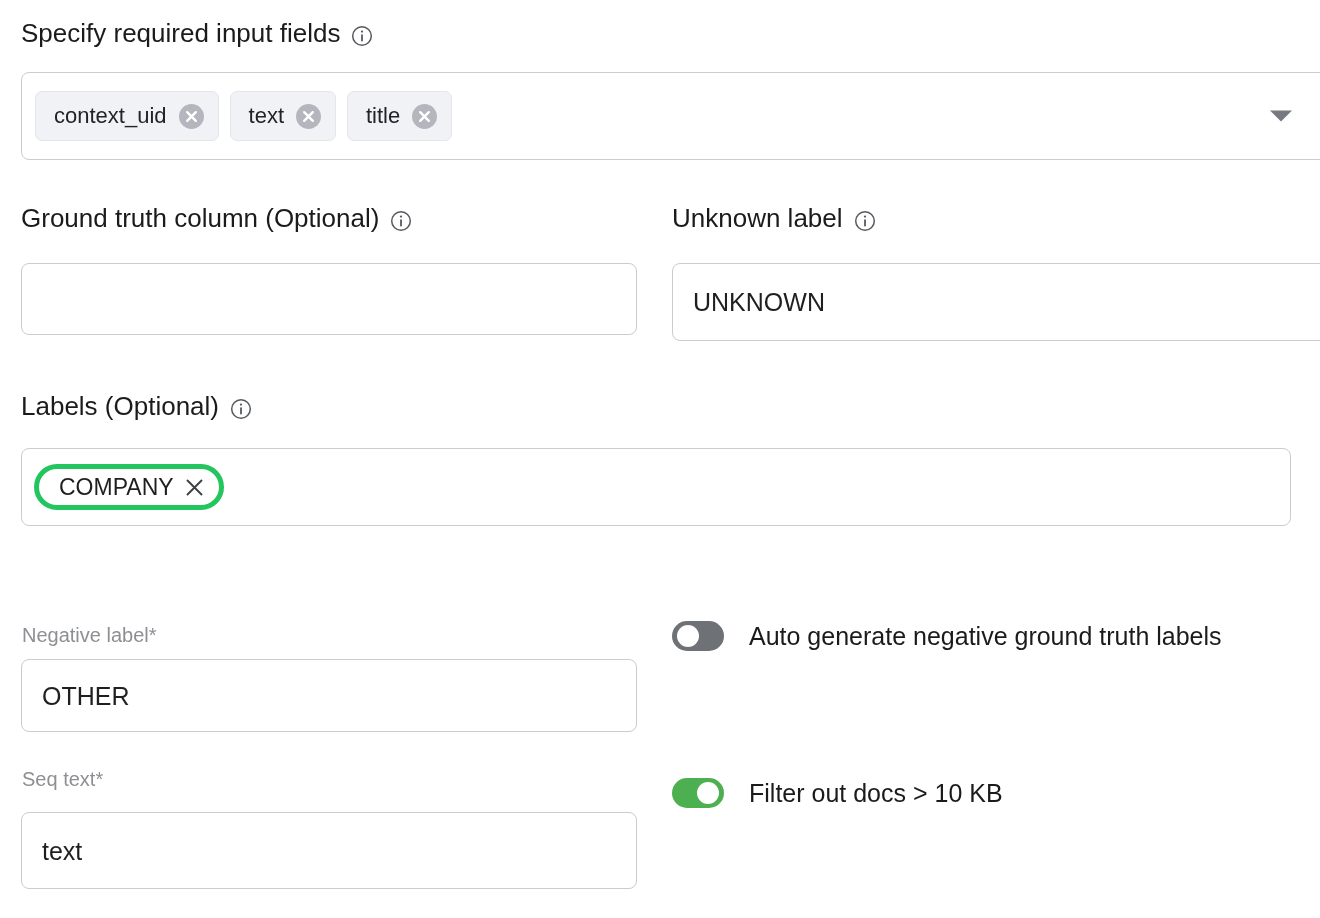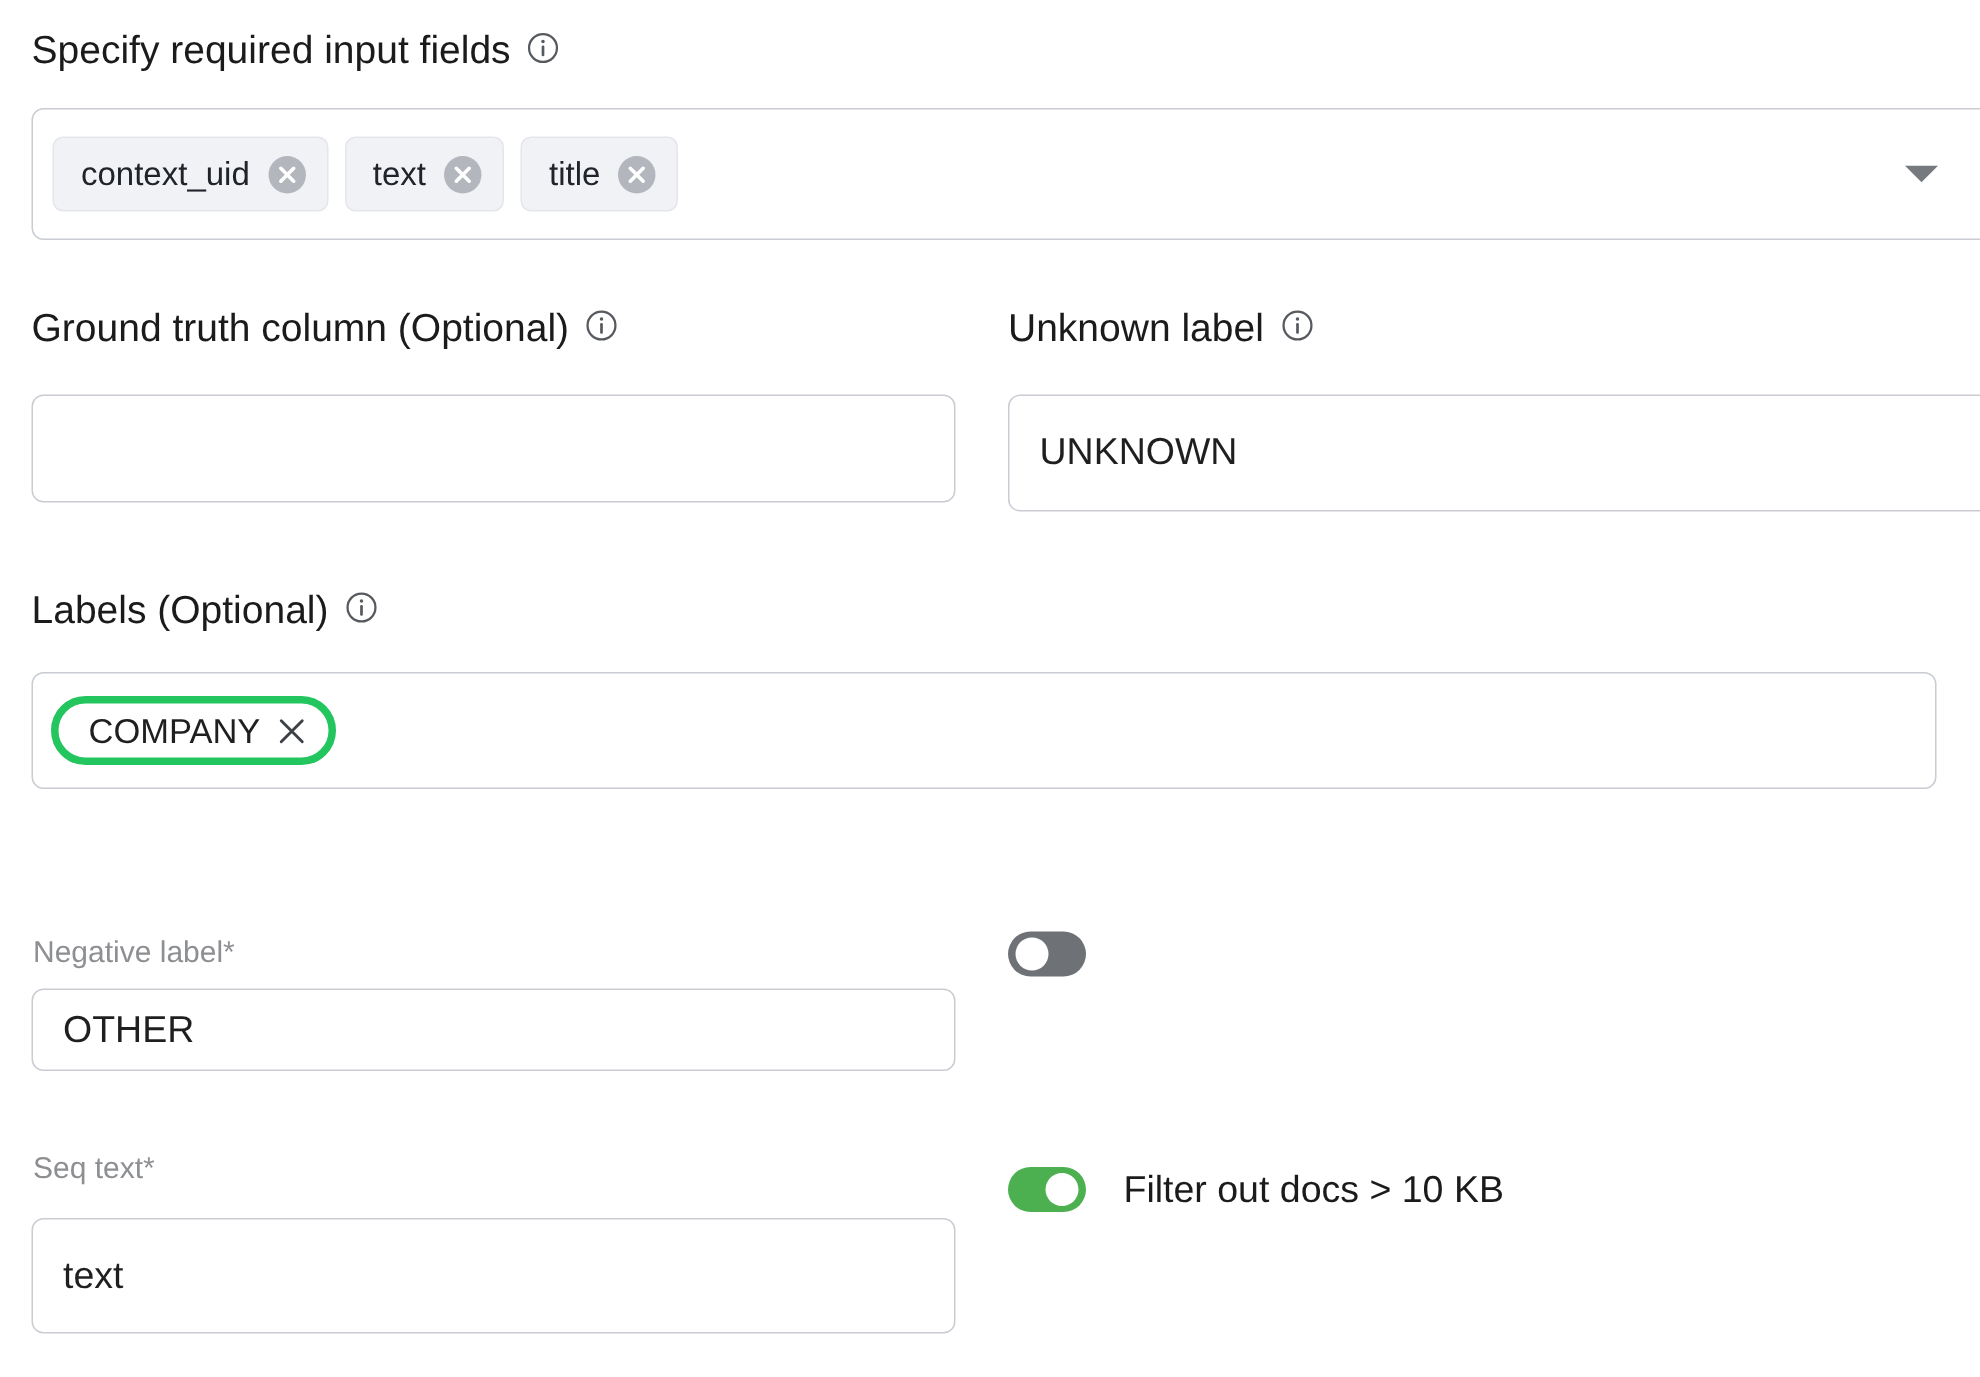--- a/index.html
+++ b/index.html
@@ -16,21 +16,21 @@
   .page {
     position: relative;
     width: 1320px;
     height: 918px;
     background: #ffffff;
   }
 
   
   .field-heading {
     display: flex;
-    align-items: flex-start;
+    align-items: flex-end;
     gap: 11px;
     color: #1b1b1b;
     font-size: 26px;
     font-weight: 400;
     line-height: 1;
     white-space: nowrap;
   }
 
   
   .float-label {
@@ -264,34 +264,35 @@
           <svg viewBox="0 0 21 21" width="21" height="21">
             <path d="M3.5 3.5 L17.5 17.5 M17.5 3.5 L3.5 17.5" stroke="#3d4045" stroke-width="1.9" stroke-linecap="round"></path>
           </svg>
         </span>
       </span>
     </div>
   </div>
 
   <div class="float-label" style="position:absolute; left:22px; top:625px;">Negative label*</div>
 
-  <div class="box" style="left:21px; top:659px; width:616px; height:55px;">
+  <div class="box" style="left:21px; top:659px; width:616px; height:73px;">
     <span class="box-value">OTHER</span>
   </div>
 
   <div class="float-label" style="position:absolute; left:22px; top:769px;">Seq text*</div>
 
   <div class="box" style="left:21px; top:812px; width:616px; height:77px;">
     <span class="box-value">text</span>
   </div>
 
   <div class="toggle-row" style="left:672px; top:621px;">
     <span class="toggle off">
       <span class="knob"></span>
     </span>
+    <span class="toggle-label">Auto generate negative ground truth labels</span>
   </div>
 
   <div class="toggle-row" style="left:672px; top:778px;">
     <span class="toggle on">
       <span class="knob"></span>
     </span>
     <span class="toggle-label">Filter out docs &gt; 10 KB</span>
   </div>
 
 </div>

